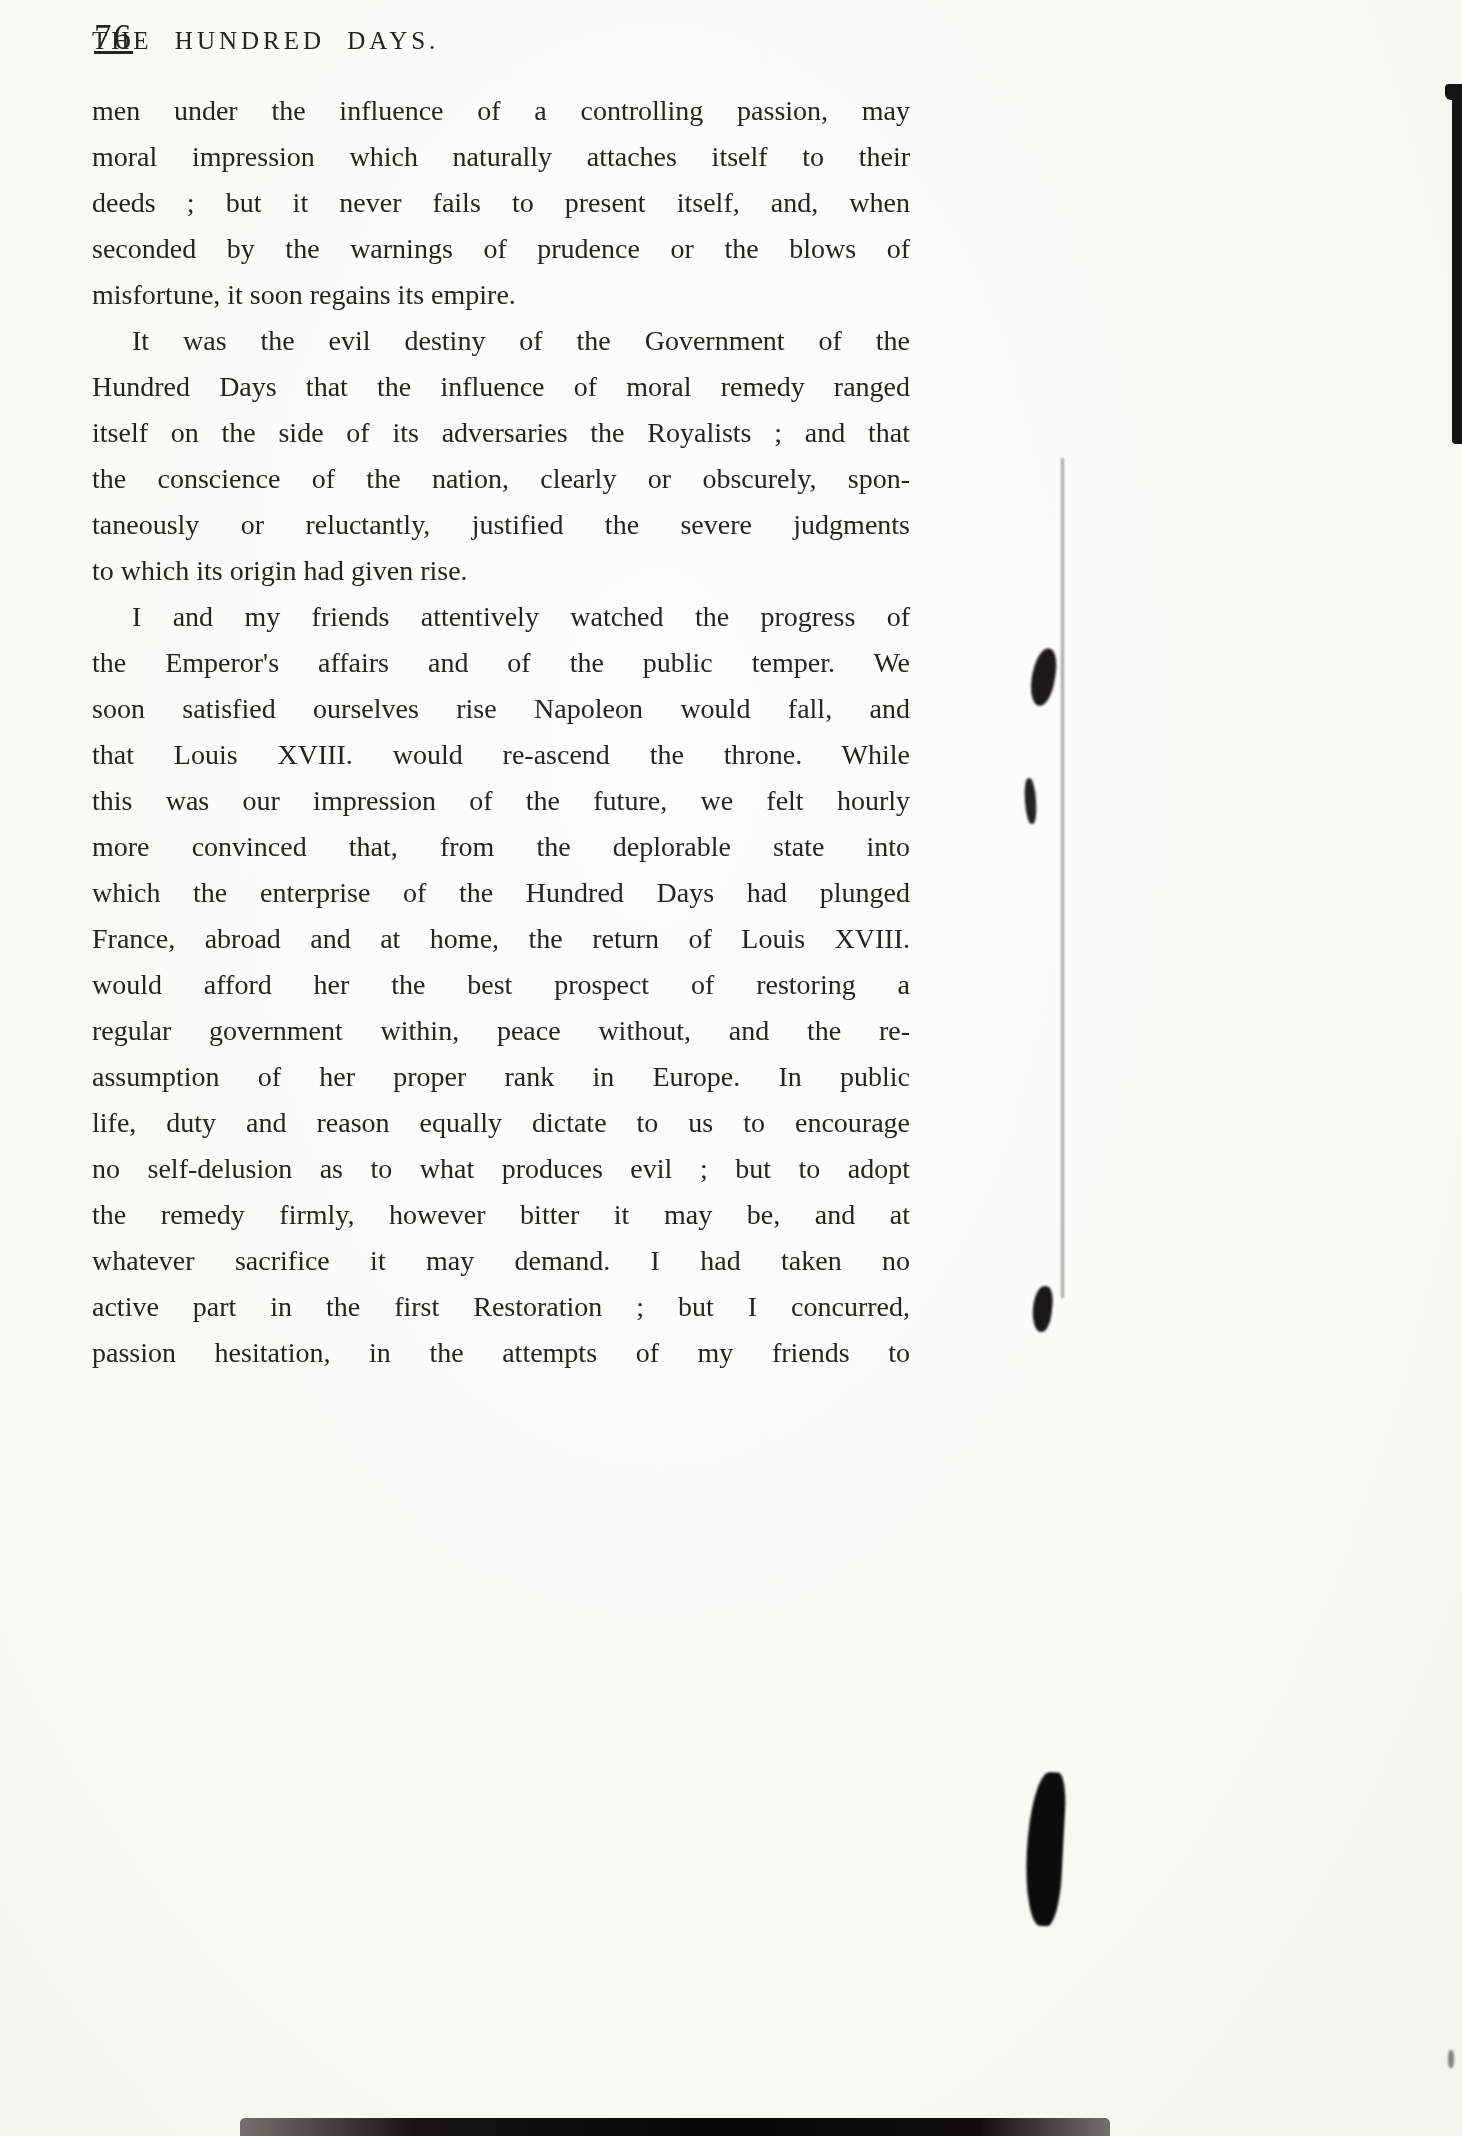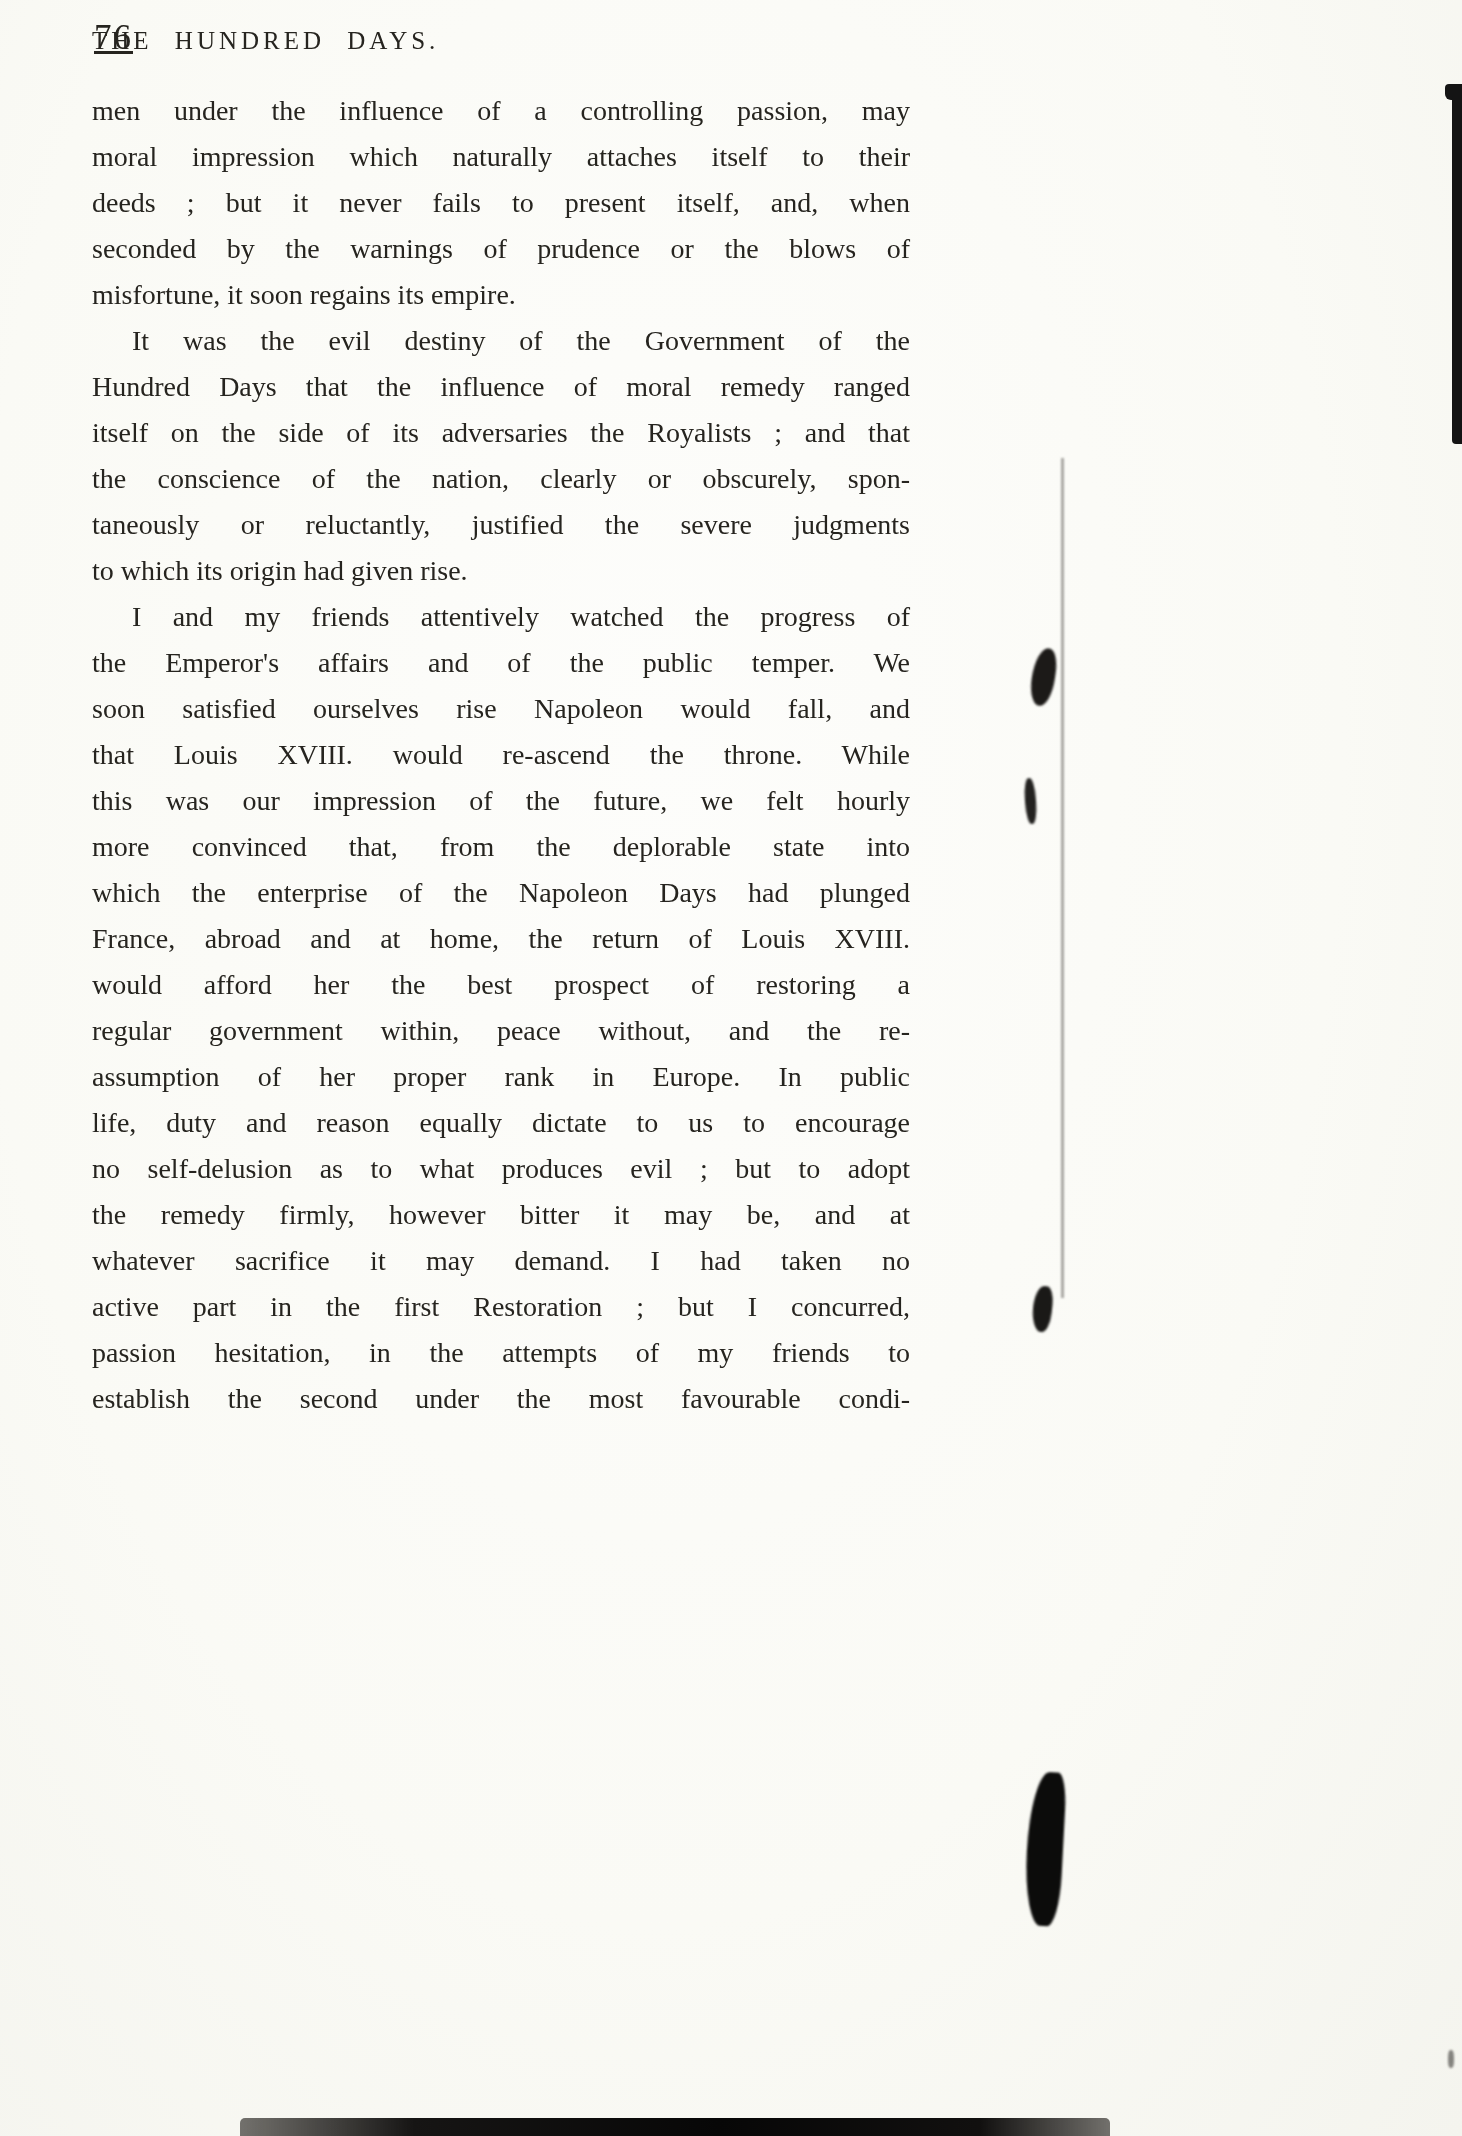--- a/index.html
+++ b/index.html
@@ -166,32 +166,31 @@
         <div class="line">taneously or reluctantly, justified the severe judgments</div>
         <div class="line no-just">to which its origin had given rise.</div>
       </div>
       <div class="para indent">
         <div class="line">I and my friends attentively watched the progress of</div>
         <div class="line">the Emperor's affairs and of the public temper.  We</div>
         <div class="line">soon satisfied ourselves rise Napoleon would fall, and</div>
         <div class="line">that Louis XVIII. would re-ascend the throne.  While</div>
         <div class="line">this was our impression of the future, we felt hourly</div>
         <div class="line">more convinced that, from the deplorable state into</div>
-        <div class="line">which the enterprise of the Napoleon Days had plunged</div>
+        <div class="line">which the enterprise of the Hundred Days had plunged</div>
         <div class="line">France, abroad and at home, the return of Louis XVIII.</div>
         <div class="line">would afford her the best prospect of restoring a</div>
         <div class="line">regular government within, peace without, and the re-</div>
         <div class="line">assumption of her proper rank in Europe.  In public</div>
         <div class="line">life, duty and reason equally dictate to us to encourage</div>
         <div class="line">no self-delusion as to what produces evil ; but to adopt</div>
         <div class="line">the remedy firmly, however bitter it may be, and at</div>
         <div class="line">whatever sacrifice it may demand.  I had taken no</div>
         <div class="line">active part in the first Restoration ;  but I concurred,</div>
         <div class="line">passion hesitation, in the attempts of my friends to</div>
-        <div class="line">establish the second under the most favourable condi-</div>
       </div>
     </div>
 
   <div class="artifact a-right-bar"></div>
   <div class="artifact a-right-notch"></div>
   <div class="artifact a-thin-line"></div>
   <div class="artifact a-blob-1"></div>
   <div class="artifact a-blob-2"></div>
   <div class="artifact a-blob-3"></div>
   <div class="artifact a-blob-big"></div>

